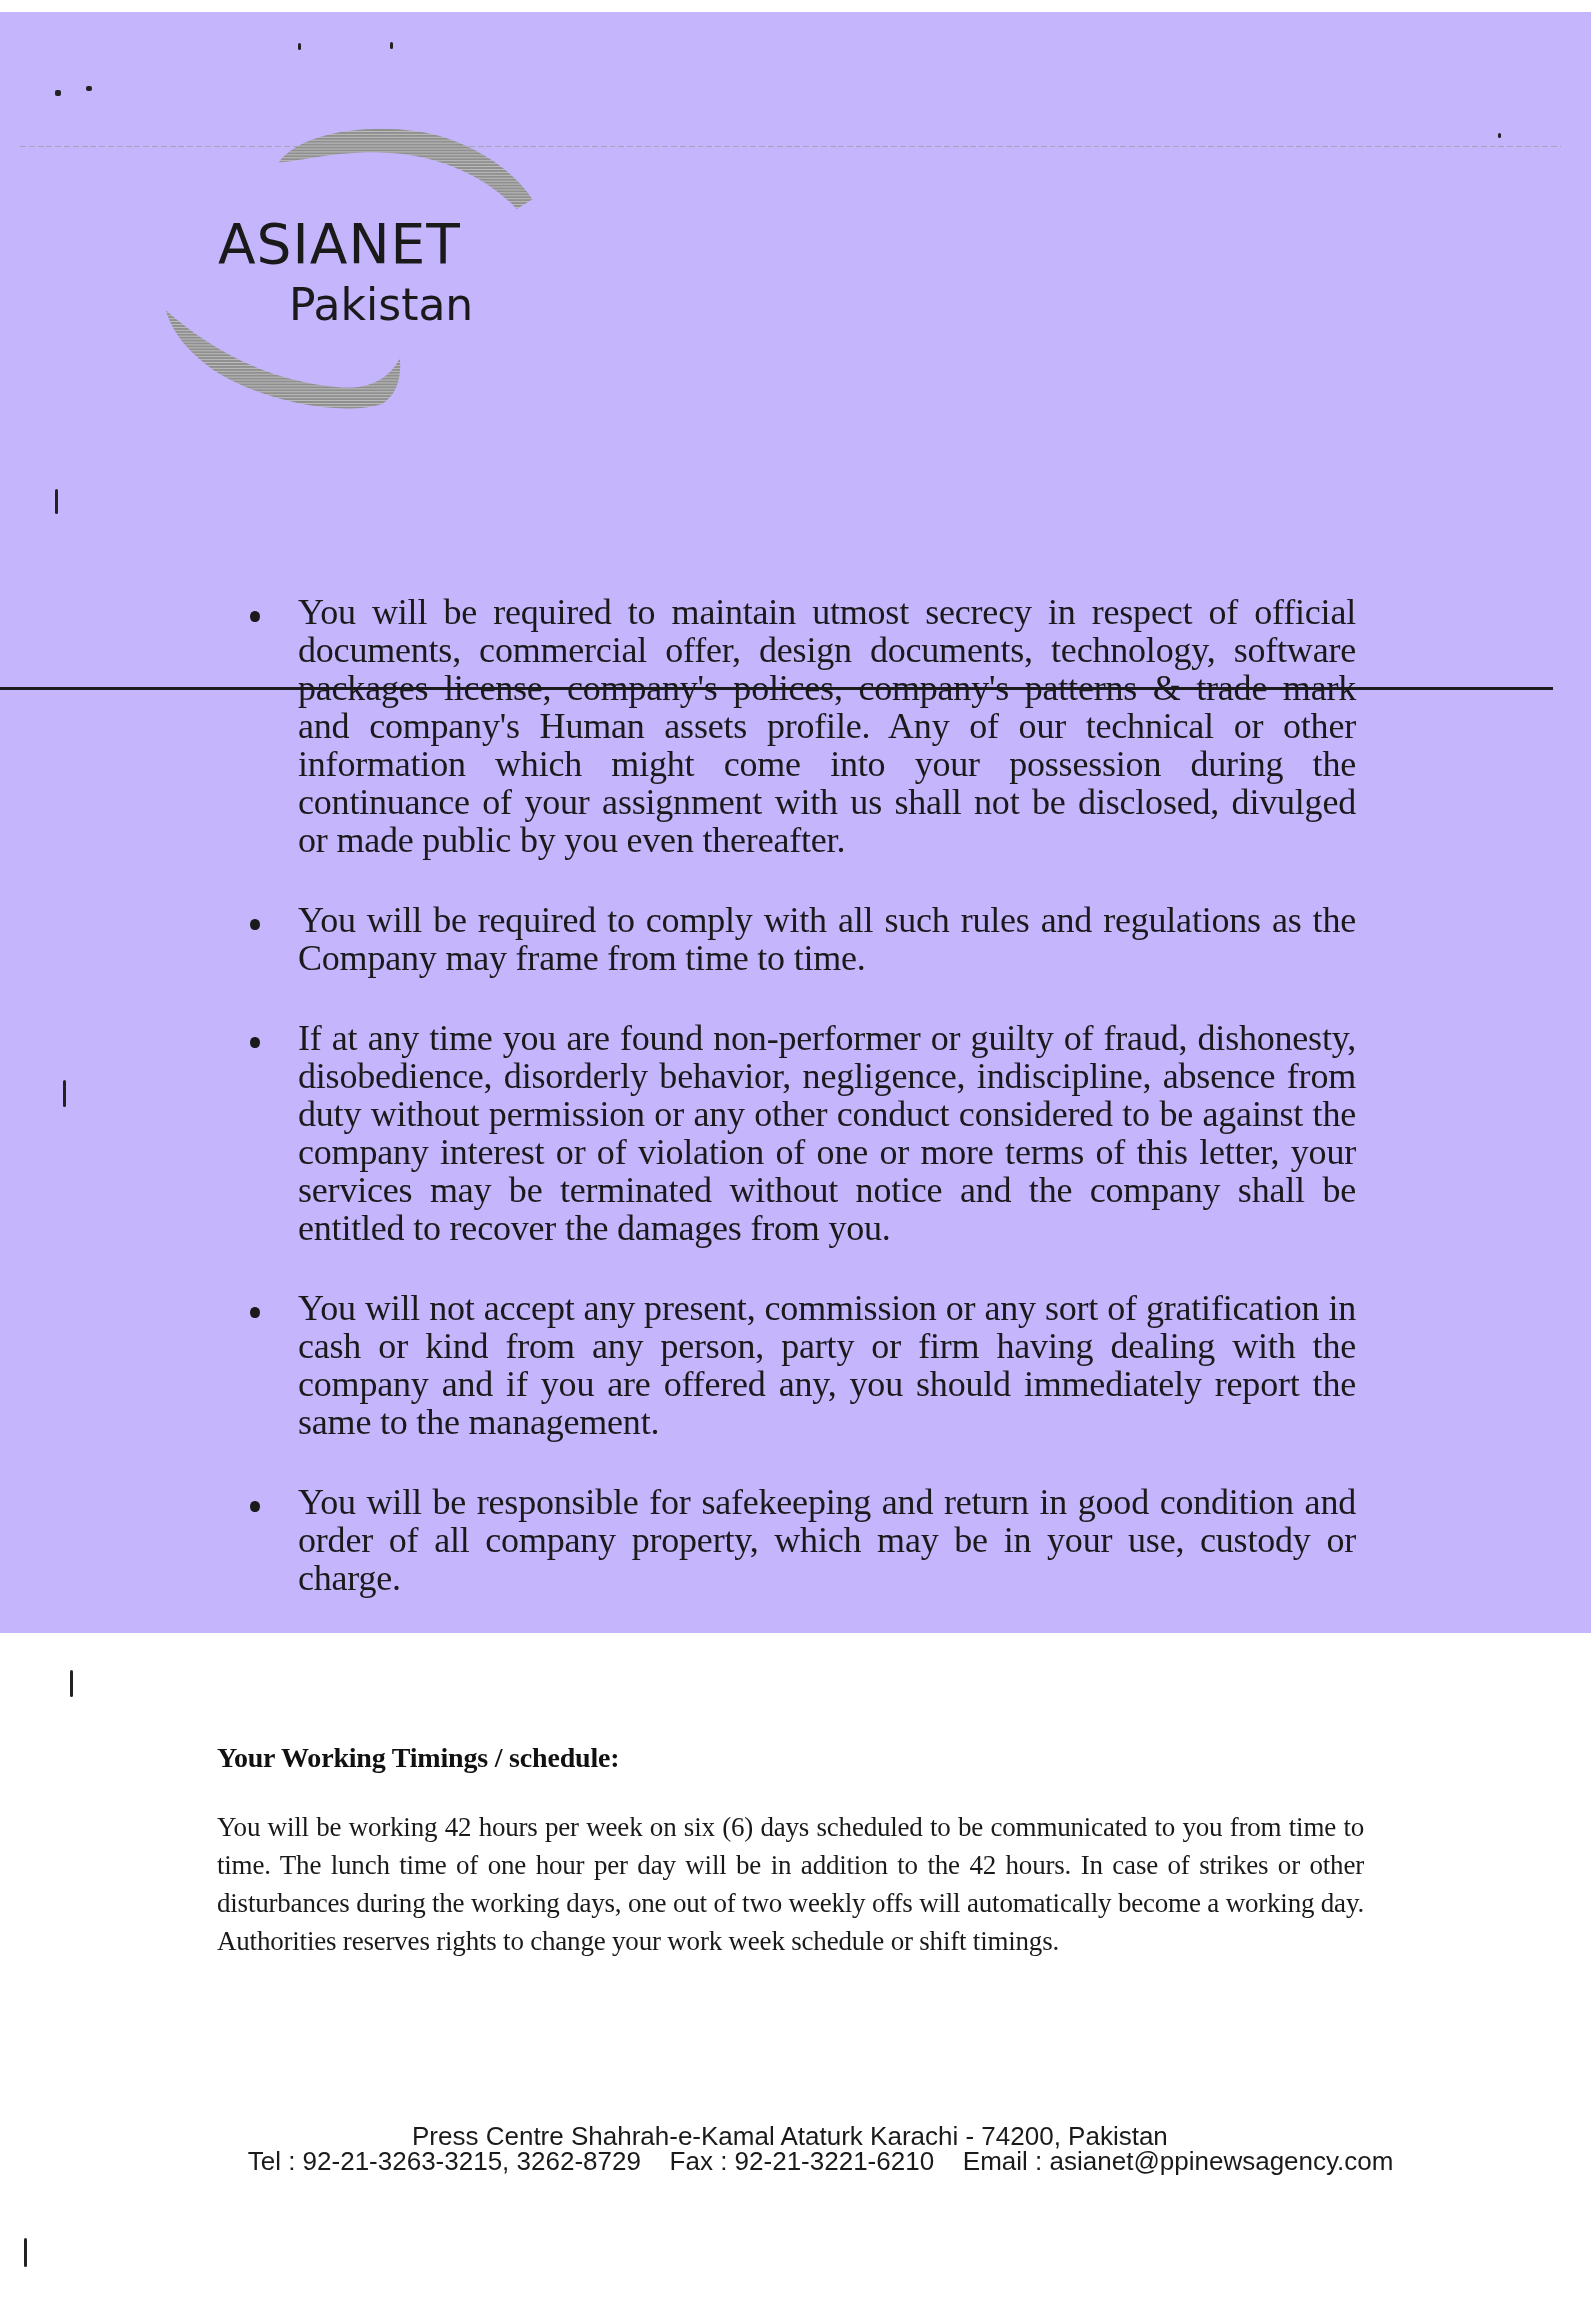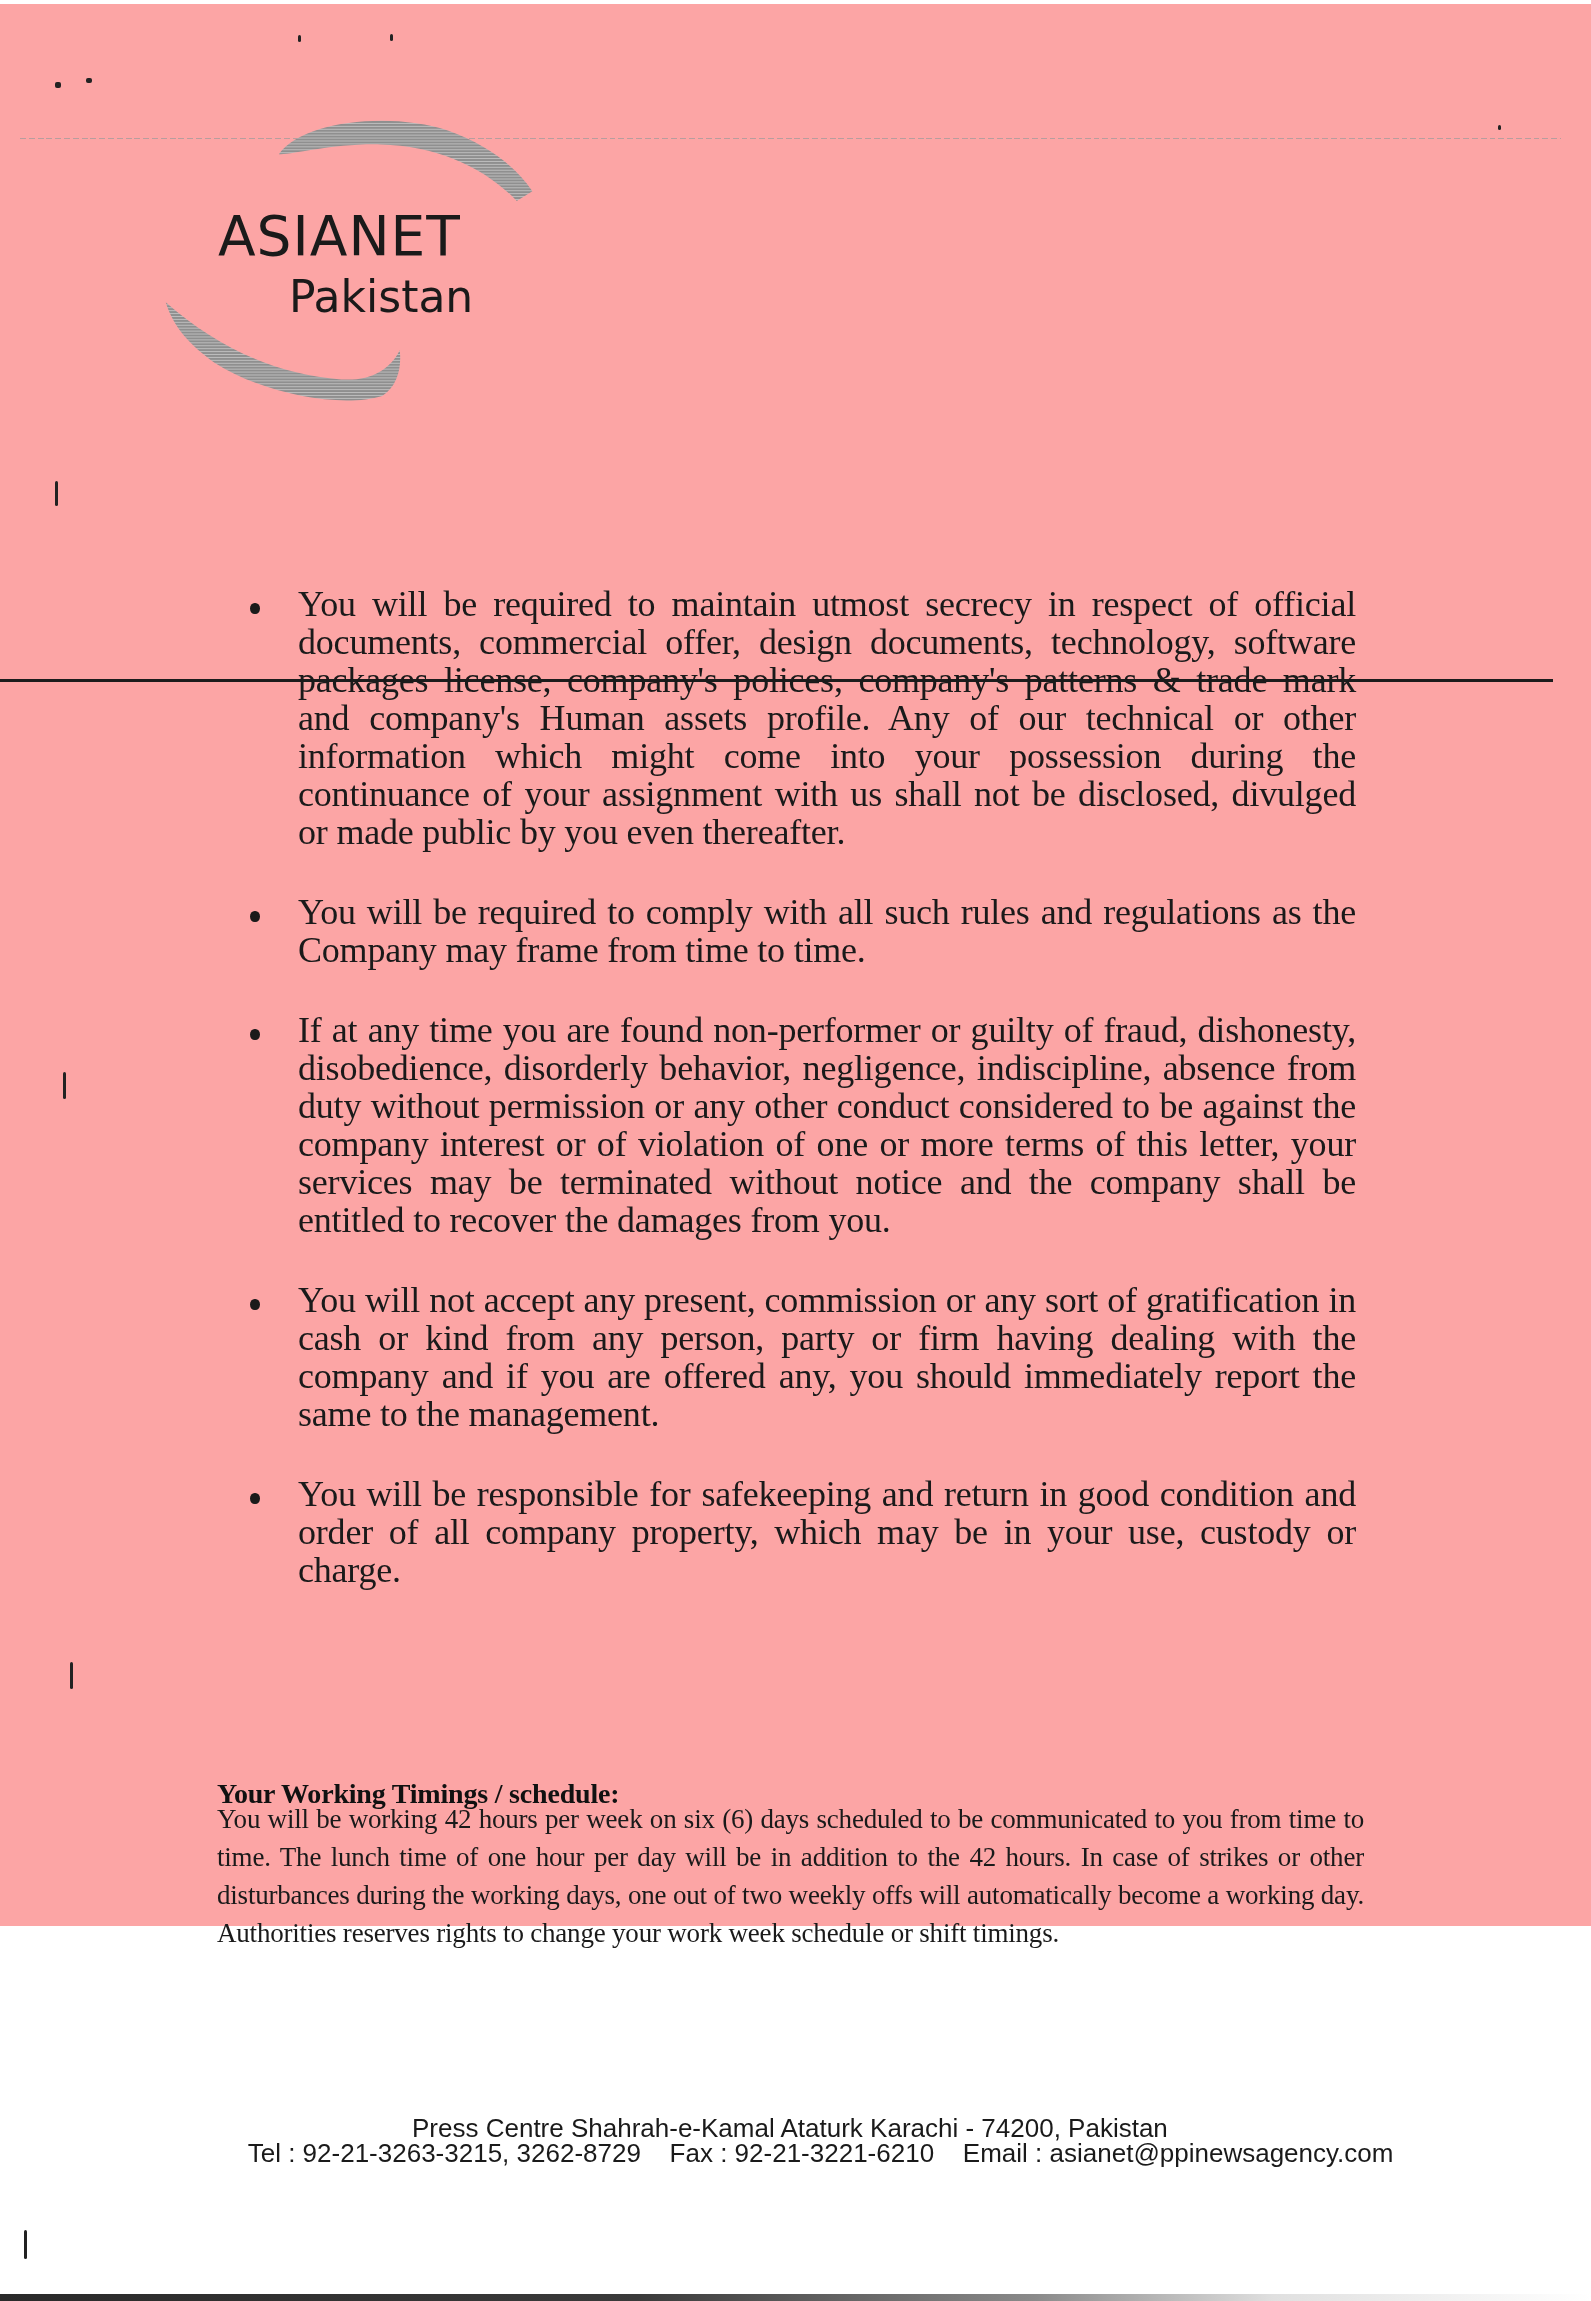--- a/index.html
+++ b/index.html
@@ -1,21 +1,21 @@
 <!DOCTYPE html>
 <html><head>
 <meta charset="utf-8">
 <style>
   html, body { margin: 0; padding: 0; }
   body {
     width: 1592px; height: 2302px; position: relative; overflow: hidden;
     background: #ffffff; color: #1a1a1a;
     font-family: "Liberation Serif", serif;
   }
-  .page { position: absolute; left: 0; top: 4px; width: 1592px; height: 1922px; background: #fca5a5; }
+  .page { position: absolute; left: 0; top: 12px; width: 1592px; height: 1621px; background: #c4b5fd; }
   .scan-line-top {
     position: absolute; left: 19.5px; top: 134px; width: 1541px; height: 1px;
     background: repeating-linear-gradient(90deg, #9a9a9a 0 5.9px, transparent 5.9px 8.8px);
     opacity: 0.7;
   }
   .strike-line {
     position: absolute; left: 0; top: 675px; width: 1553px; height: 2.9px;
     background: #1c1c1c;
   }
   .bottom-edge {
@@ -39,21 +39,21 @@
   .bullet-dot {
     position: absolute; left: 5.9px; top: 17.6px; width: 9.8px; height: 11.7px;
     background: #1a1a1a; border-radius: 50%;
   }
   .bullet-text {
     font-size: 36px; line-height: 38px; text-align: justify; text-align-last: left;
     letter-spacing: -0.2px; color: #1a1a1a;
   }
   .section-heading {
     position: absolute; left: 217px; top: 1730px;
-    font-size: 28px; font-weight: 700; color: #111; letter-spacing: -0.2px; margin-top: 44px;
+    font-size: 28px; font-weight: 700; color: #111; letter-spacing: -0.2px;
   }
   .section-body {
     position: absolute; left: 217px; top: 1796px; width: 1147px;
     font-size: 27px; line-height: 38px; text-align: justify; text-align-last: left;
     letter-spacing: -0.2px; color: #1a1a1a;
   }
   .footer {
     position: absolute; left: 234px; top: 2112px; width: 1073px;
     font-family: Liberation Sans, sans-serif; font-size: 26px; color: #1a1a1a; line-height: 25px;
   }

